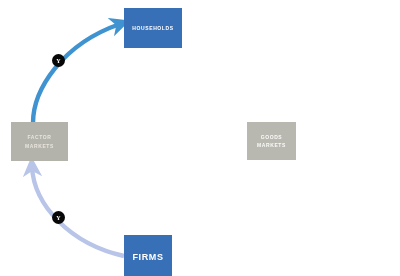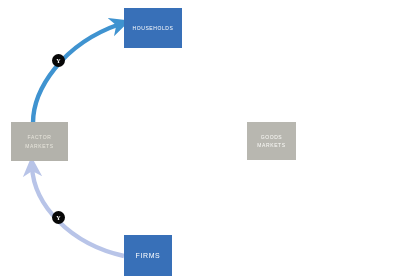--- a/index.html
+++ b/index.html
@@ -32,21 +32,21 @@
     display: flex;
     flex-direction: column;
     align-items: center;
     justify-content: center;
     box-sizing: border-box;
     text-align: center;
   }
   .node-label-line {
     font-variant: small-caps;
     text-transform: lowercase;
-    font-weight: normal;
+    font-weight: bold;
     letter-spacing: 0.6px;
     line-height: 1.22;
     white-space: nowrap;
   }
   
   #node-households {
     left: 124px;
     top: 8px;
     width: 58px;
     height: 40px;
@@ -59,21 +59,21 @@
   
   #node-firms {
     left: 124px;
     top: 235px;
     width: 48px;
     height: 41px;
     background: #3870b8;
   }
   #node-firms .node-label-line {
     color: #ffffff;
-    font-size: 10px;
+    font-size: 13px;
   }
   
   #node-factor-markets {
     left: 11px;
     top: 122px;
     width: 57px;
     height: 39px;
     background: #b3b2ab;
   }
   #node-factor-markets .node-label-line {

